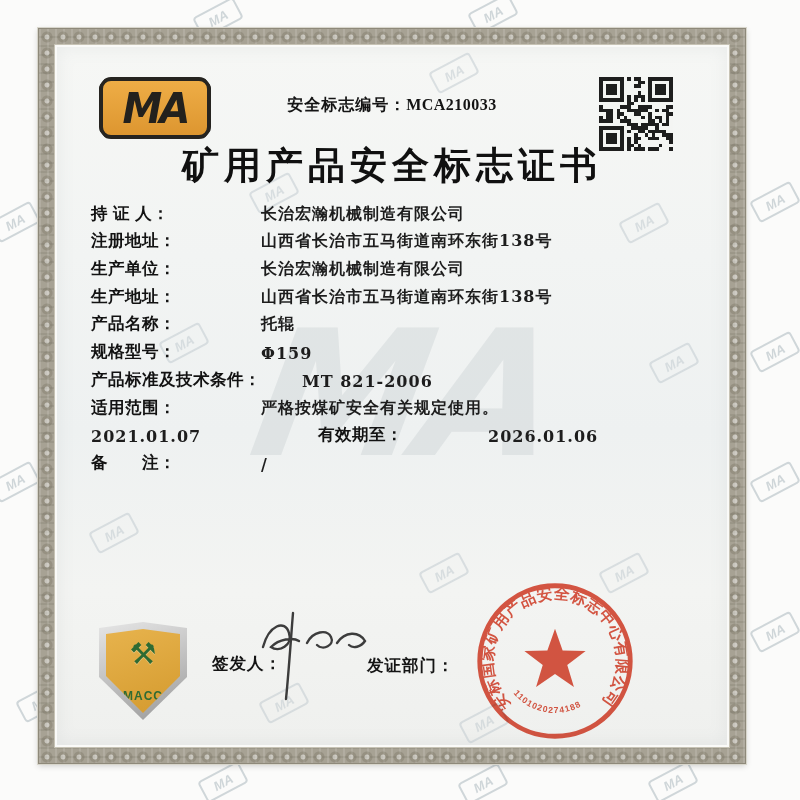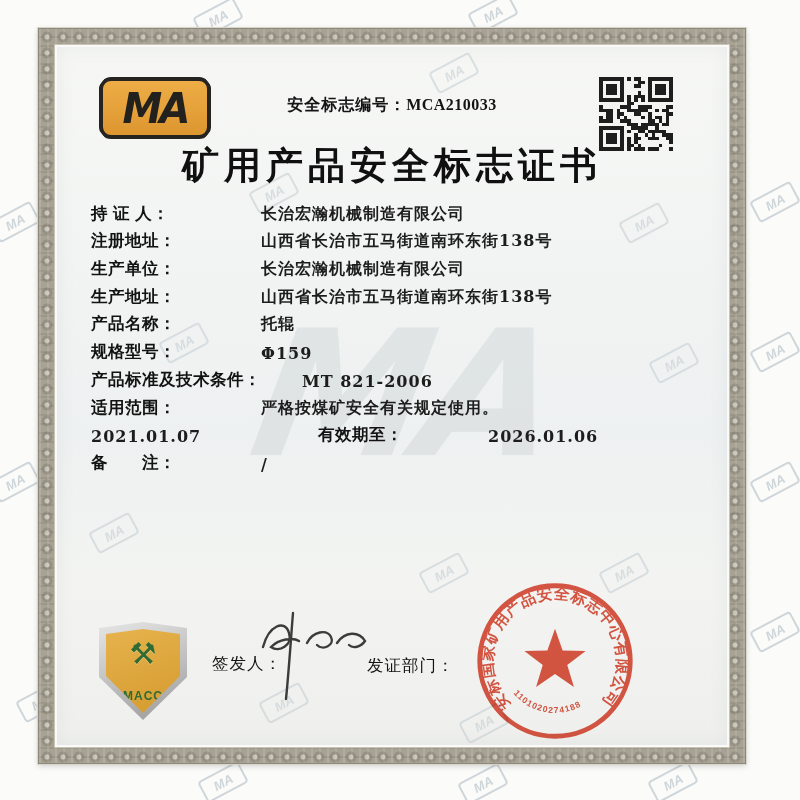--- a/index.html
+++ b/index.html
@@ -97,21 +97,21 @@
   }
   .macc-in{
     width:74px;height:84px;
     background:linear-gradient(160deg,#e7b34d,#d49a2e);
     clip-path:polygon(0% 6%,50% 0%,100% 6%,100% 56%,50% 100%,0% 56%);
     display:flex;flex-direction:column;align-items:center;justify-content:center;gap:0;
   }
   .macc-tool{font-size:30px;line-height:1;color:#2f6b33;text-shadow:0 1px 0 rgba(255,255,255,.3);}
   .macc-name{font-size:12px;font-weight:900;color:#2f6b33;letter-spacing:1px;margin-top:20px;}
   .signer,.dept{
-    position:absolute;z-index:2;font-size:16.5px;font-weight:400;color:#141414;letter-spacing:1px;
+    position:absolute;z-index:2;font-size:16.5px;font-weight:700;color:#141414;letter-spacing:1px;
   }
   .signer{left:155px;top:606px;}
   .dept{left:310px;top:608px;}
   .signature{position:absolute;left:192px;top:556px;width:130px;height:105px;z-index:3;}
   .seal{position:absolute;left:412px;top:528px;width:172px;height:172px;z-index:4;opacity:.92;mix-blend-mode:multiply;}
 </style>
 </head>
 <body>
 
 <i class="chip" style="left:195px;top:6px">MA</i>

